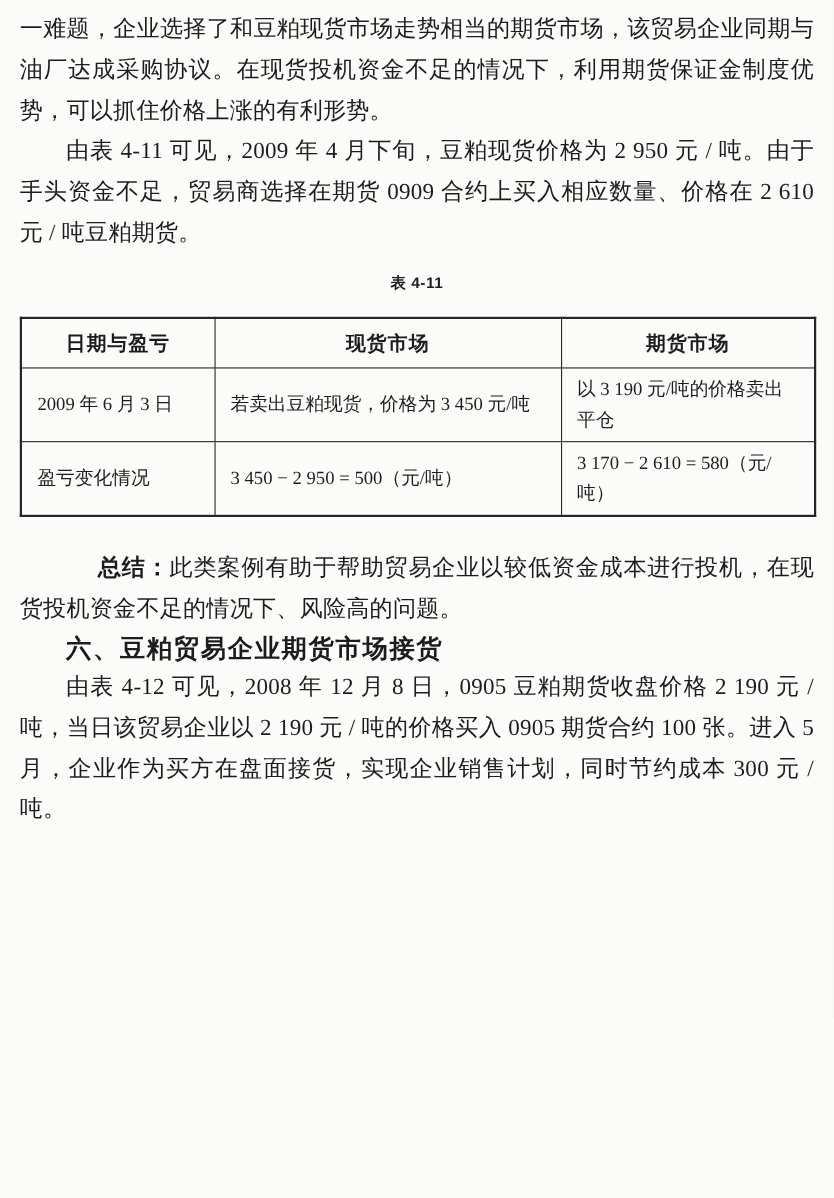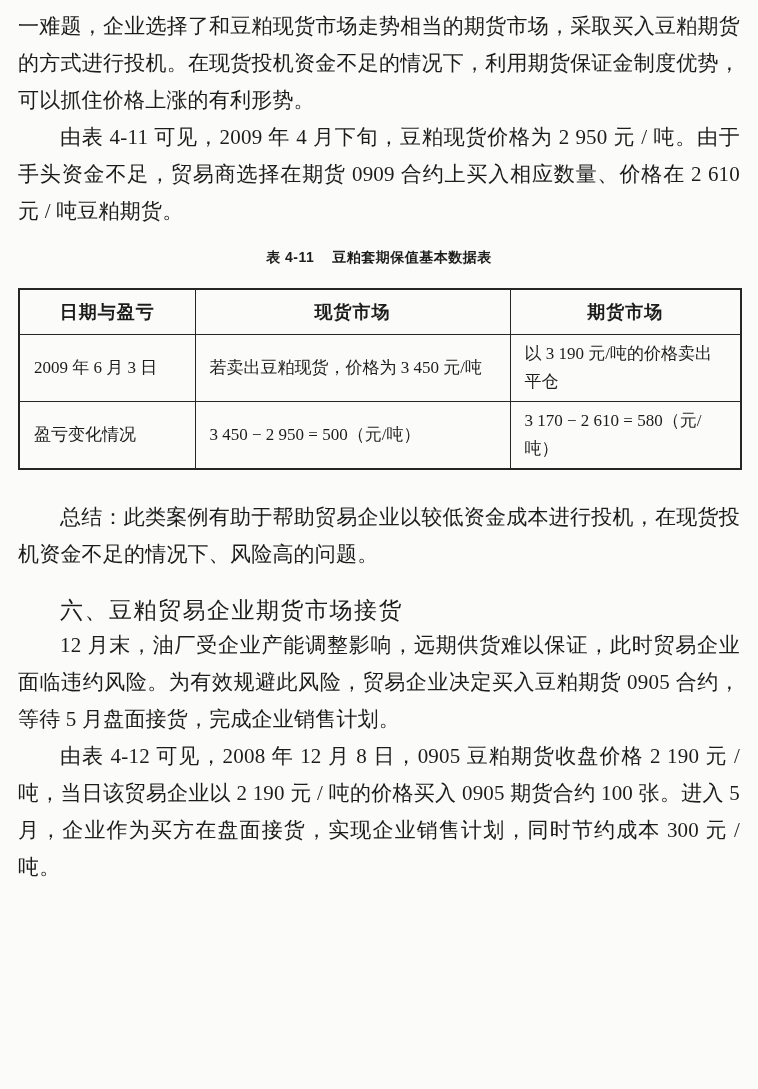--- a/index.html
+++ b/index.html
@@ -17,21 +17,22 @@
   p.body {
     font-size: 21px;
     line-height: 37px;
     text-align: justify;
     text-indent: 42px;
     letter-spacing: 0.2px;
   }
   p.body.no-indent { text-indent: 0; }
   .hei {
     font-family: "Liberation Sans", "DejaVu Sans", sans-serif;
-    font-weight: normal;
+    font-weight: bold;
+    margin-left: 29px;
   }
   .caption {
     margin-top: 14px;
     display: flex; justify-content: center; align-items: baseline; gap: 18px;
     font-family: "Liberation Sans", "DejaVu Sans", sans-serif;
     font-weight: bold;
     font-size: 14px; line-height: 26px;
     letter-spacing: 0.5px;
   }
   table.data {
@@ -56,41 +57,40 @@
     line-height: 28px;
     vertical-align: middle;
     text-align: left;
     overflow: hidden;
   }
   tr.r1 td { height: 72px; }
   tr.r2 td { height: 43px; }
   tr.r3 td { height: 47px; }
   p.summary { margin-top: 28px; }
   h2.heading {
-    margin-top: 20px;
+    margin-top: 0;
     text-indent: 42px;
     font-family: "Liberation Sans", "DejaVu Sans", sans-serif;
-    font-weight: normal;
+    font-weight: bold;
     font-size: 23px;
     line-height: 34px;
     letter-spacing: 1.5px;
   }
   p.body.after-heading { margin-top: 12px; }
 </style>
 </head>
 <body>
 
 <div class="page">
 
-  <p class="body no-indent">一难题，企业选择了和豆粕现货市场走势相当的期货市场，采取买入豆粕期货的方式进行投机。在现货投机资金不足的情况下，利用期货保证金制度优势，可以抓住价格上涨的有利形势。</p>
+  <p class="body no-indent">一难题，企业选择了和豆粕现货市场走势相当的期货市场，该贸易企业同期与油厂达成采购协议。在现货投机资金不足的情况下，利用期货保证金制度优势，可以抓住价格上涨的有利形势。</p>
   <p class="body">由表 4-11 可见，2009 年 4 月下旬，豆粕现货价格为 2 950 元 / 吨。由于手头资金不足，贸易商选择在期货 0909 合约上买入相应数量、价格在 2 610 元 / 吨豆粕期货。</p>
 
   <div class="caption">
     <span>表 4-11</span>
-    <span>豆粕套期保值基本数据表</span>
   </div>
 
   <table class="data">
     <colgroup>
       <col style="width:176px">
       <col style="width:315px">
       <col style="width:231px">
     </colgroup>
     <thead>
       <tr>
@@ -110,16 +110,15 @@
         <td>3 450 − 2 950 = 500（元/吨）</td>
         <td>3 170 − 2 610 = 580（元/吨）</td>
       </tr>
     </tbody>
   </table>
 
   <p class="body summary"><span class="hei">总结：</span><span>此类案例有助于帮助贸易企业以较低资金成本进行投机，在现货投机资金不足的情况下、风险高的问题。</span></p>
 
   <h2 class="heading">六、豆粕贸易企业期货市场接货</h2>
 
-  <p class="body">12 月末，油厂受企业产能调整影响，远期供货难以保证，此时贸易企业面临违约风险。为有效规避此风险，贸易企业决定买入豆粕期货 0905 合约，等待 5 月盘面接货，完成企业销售计划。</p>
   <p class="body">由表 4-12 可见，2008 年 12 月 8 日，0905 豆粕期货收盘价格 2 190 元 / 吨，当日该贸易企业以 2 190 元 / 吨的价格买入 0905 期货合约 100 张。进入 5 月，企业作为买方在盘面接货，实现企业销售计划，同时节约成本 300 元 / 吨。</p>
 
 </div>
 
 </body></html>

